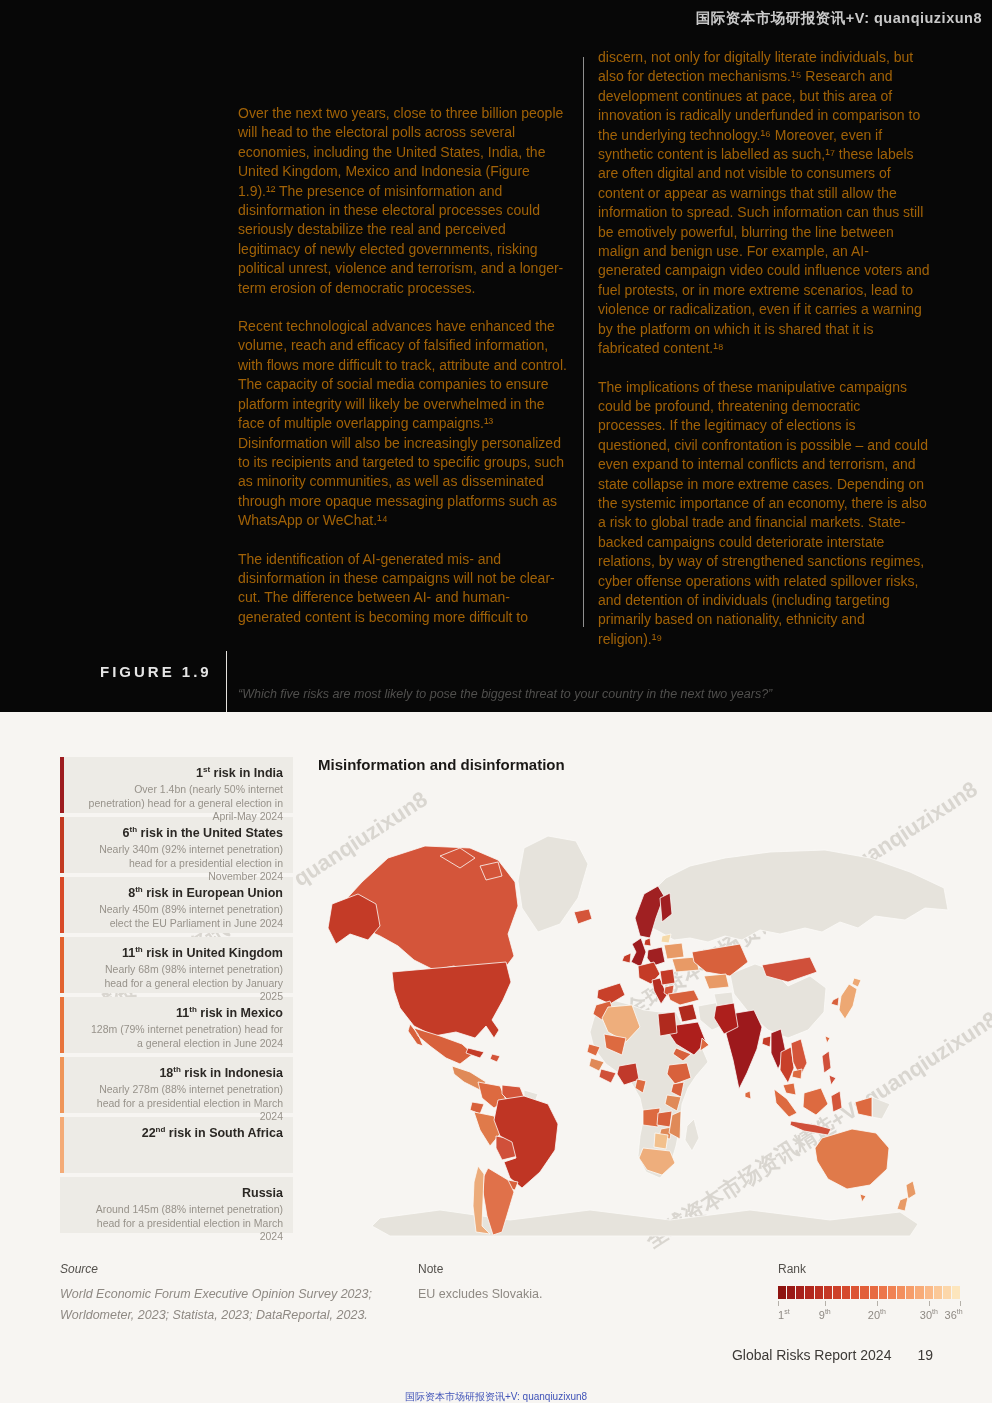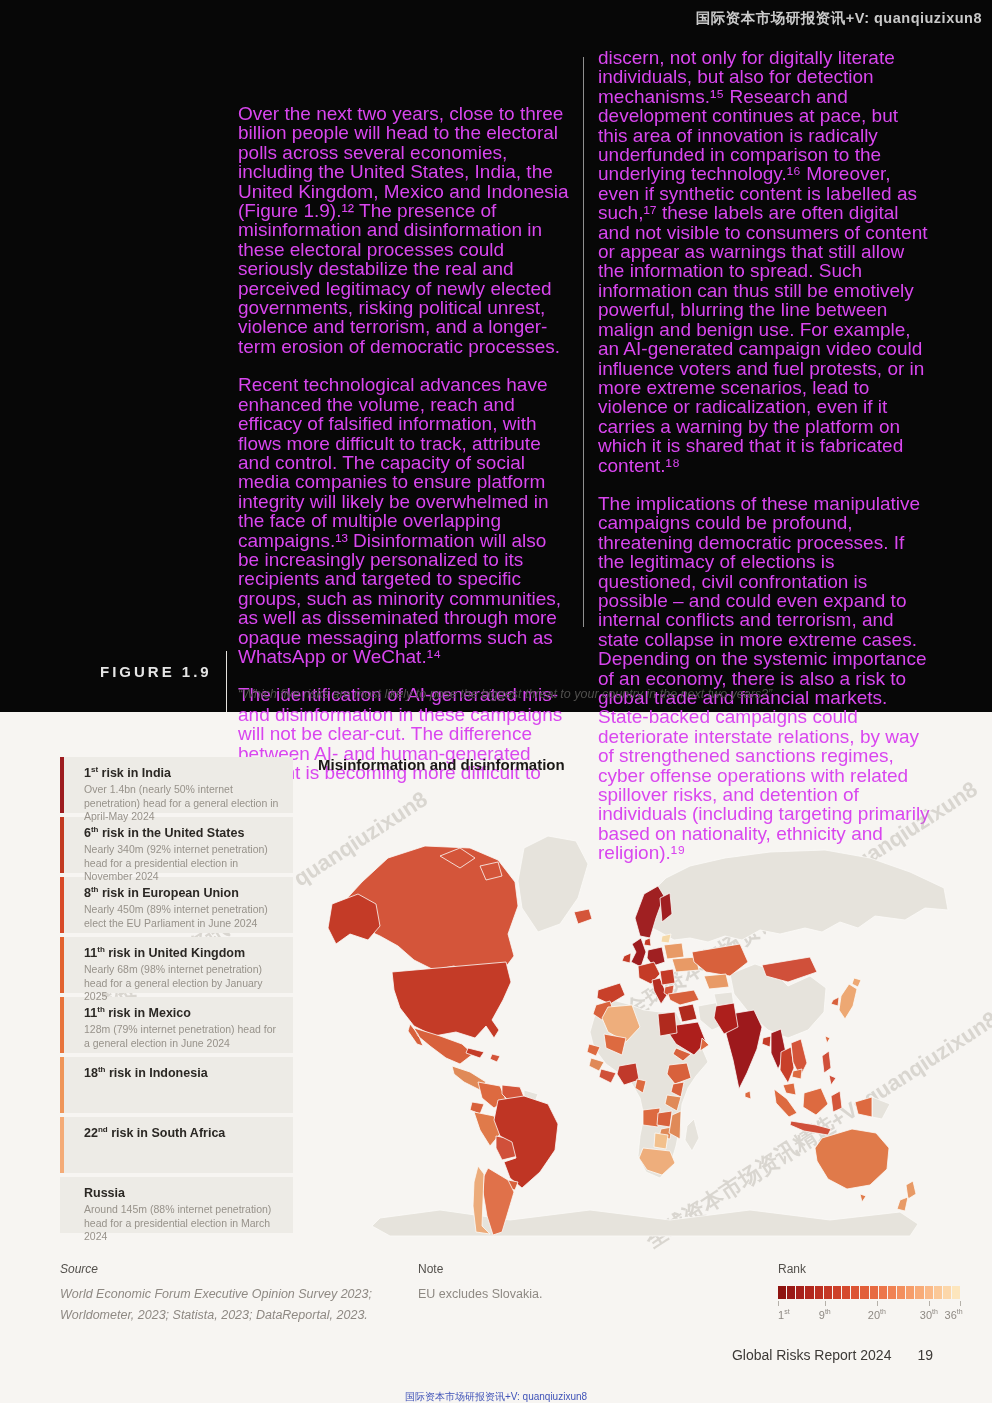--- a/index.html
+++ b/index.html
@@ -1,32 +1,32 @@
 <!DOCTYPE html>
 <html><head>
 <meta charset="utf-8">
 <style>
   html,body{margin:0;padding:0;}
   body{width:992px;height:1403px;position:relative;background:#f7f5f2;font-family:"Liberation Sans",sans-serif;overflow:hidden;}
   .abs{position:absolute;}
   
   .top-black{top:0;left:0;width:992px;height:712px;background:#070707;}
   .wm-top{top:9px;right:10px;font-size:14.5px;font-weight:bold;color:#c9c9c9;letter-spacing:.5px;}
-  .col{width:333px;color:#d946ef;font-size:19px;line-height:19.4px;}
+  .col{width:333px;color:#a16207;font-size:14px;line-height:19.4px;}
   .col p{margin:0 0 19px 0;}
   .col-left{left:238px;top:104px;}
   .col-right{left:598px;top:48px;}
   .vline-cols{left:583px;top:57px;width:1px;height:570px;background:#8f8f8f;}
   .fig-label{left:100px;top:663px;font-size:15px;font-weight:600;letter-spacing:3px;color:#e5e5e5;text-align:center;}
   .fig-divider{left:226px;top:651px;width:1px;height:61px;background:#e4e2de;}
   .fig-quote{left:238px;top:687px;width:700px;font-size:12.5px;font-style:italic;color:#504f4d;}
   
   .map-title{left:318px;top:756px;font-size:15px;font-weight:600;color:#1b1917;}
   .callouts{left:60px;top:757px;width:233px;}
-  .callout{background:#edebe6;border-left:4px solid transparent;padding:8px 10px 0 20px;height:48px;margin-bottom:4px;}
+  .callout{background:#edebe6;border-left:4px solid transparent;padding:8px 10px 0 20px;height:48px;margin-bottom:4px;text-align:right;}
   .c-title{font-size:12.5px;font-weight:700;color:#2b2824;}
   .c-title sup{font-size:8px;}
   .c-body{font-size:10.5px;line-height:13.5px;color:#97928a;margin-top:3px;}
   
   .map-wrap{left:310px;top:786px;width:660px;height:459px;}
   .map-wrap svg{display:block;}
   
   .wm-diag{color:rgba(168,162,152,.38);font-size:22px;font-weight:bold;transform:rotate(-33deg);transform-origin:left top;white-space:nowrap;pointer-events:none;}
   .wm-bottom{left:0;right:0;top:1390px;text-align:center;font-size:10px;color:#4053b8;}
   
@@ -91,20 +91,21 @@
     <div class="c-body">Nearly 68m (98% internet penetration) head for a general election by January 2025</div>
   </div>
 
   <div class="callout" style="border-left-color: rgb(232, 116, 60);">
     <div class="c-title"><span class="c-rank">11</span><sup class="c-sup">th</sup><span class="c-rest"> risk in Mexico</span></div>
     <div class="c-body">128m (79% internet penetration) head for a general election in June 2024</div>
   </div>
 
   <div class="callout" style="border-left-color: rgb(239, 149, 89);">
     <div class="c-title"><span class="c-rank">18</span><sup class="c-sup">th</sup><span class="c-rest"> risk in Indonesia</span></div>
+    <div class="c-body">Nearly 278m (88% internet penetration) head for a presidential election in March 2024</div>
   </div>
 
   <div class="callout" style="border-left-color: rgb(244, 171, 119);">
     <div class="c-title"><span class="c-rank">22</span><sup class="c-sup">nd</sup><span class="c-rest"> risk in South Africa</span></div>
   </div>
 
   <div class="callout" style="border-left-color: transparent;">
     <div class="c-title"><span class="c-rank"></span><sup class="c-sup"></sup><span class="c-rest">Russia</span></div>
     <div class="c-body">Around 145m (88% internet penetration) head for a presidential election in March 2024</div>
   </div>

